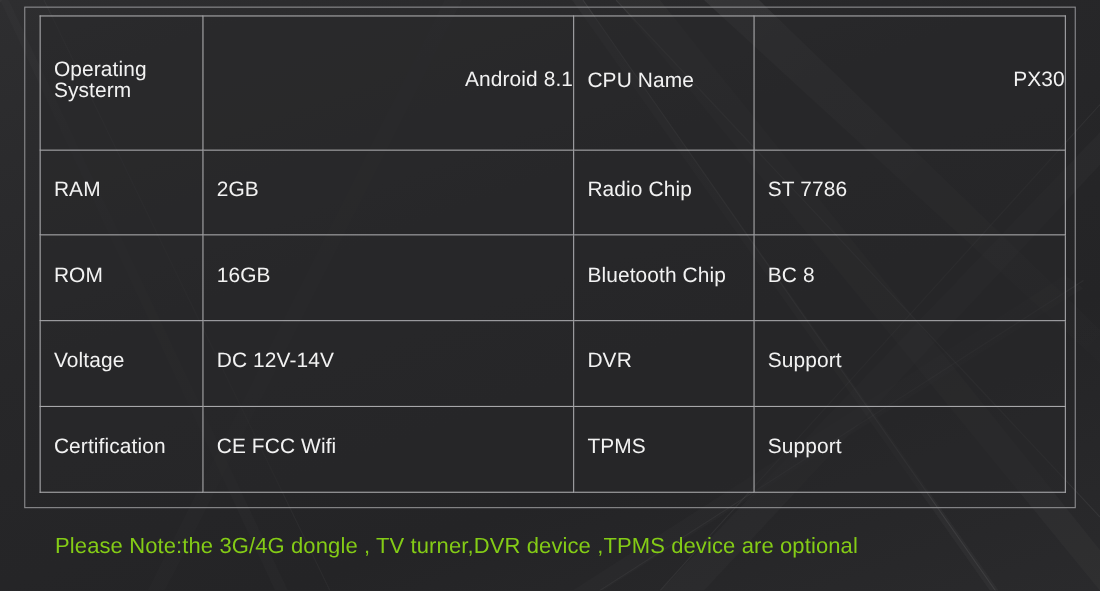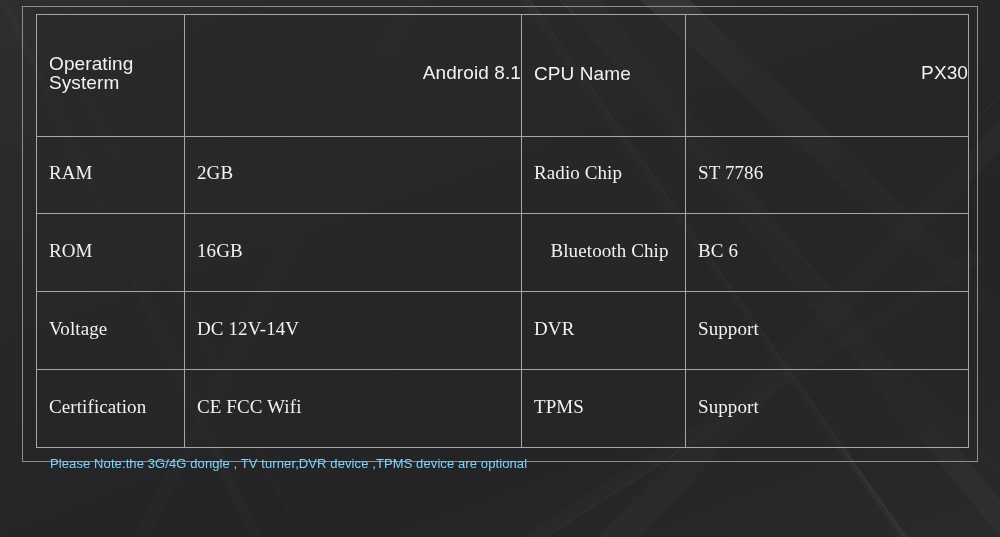--- a/index.html
+++ b/index.html
@@ -65,21 +65,21 @@
     overflow: hidden;
     letter-spacing: 0.1px;
   }
 
   
   col.c1 { width: 148px; }
   col.c2 { width: 337px; }
   col.c3 { width: 164px; }
   col.c4 { width: 283px; }
 
-  tr.spec-row { height: 50.6px; font-family: Liberation Serif, serif; }
+  tr.spec-row { height: 50.6px; }
 
   
   tr.header-row { height: 79px; }
   tr.header-row td {
     background: #070707;
     font-size: 22px;
   }
   tr.header-row td.hdr-label {
     font-weight: 700;
     white-space: normal;
@@ -89,29 +89,29 @@
   tr.header-row td.hdr-value {
     font-weight: 400;
     font-size: 22px;
     text-align: right;
   }
 
   td.label-cell { font-size: 18px; }
   td.value-cell { font-size: 19px; }
 
   
-  td.tight { padding-left: 10px; letter-spacing: -0.3px; text-align: center; }
+  td.tight { padding-left: 10px; letter-spacing: -0.3px; }
 
   
   #footer-note {
     position: absolute;
     left: 50px;
-    top: 456px;
-    color: #7dd3fc;
-    font-size: 13px;
+    top: 486px;
+    color: #84cc16;
+    font-size: 20px;
     letter-spacing: 0.1px;
     white-space: nowrap;
   }
 </style>
 </head>
 <body>
 
 <div id="backdrop"></div>
 
 <svg id="streaks" viewBox="0 0 1000 537" preserveAspectRatio="none" aria-hidden="true">
@@ -159,21 +159,21 @@
       <td class="label-cell">RAM</td>
       <td class="value-cell">2GB</td>
       <td class="label-cell">Radio Chip</td>
       <td class="value-cell">ST 7786</td>
     </tr>
 
     <tr class="spec-row">
       <td class="label-cell">ROM</td>
       <td class="value-cell">16GB</td>
       <td class="label-cell tight">Bluetooth Chip</td>
-      <td class="value-cell">BC 6</td>
+      <td class="value-cell">BC 8</td>
     </tr>
 
 
 
 
     <tr class="spec-row">
       <td class="label-cell">Voltage</td>
       <td class="value-cell">DC 12V-14V</td>
       <td class="label-cell">DVR</td>
       <td class="value-cell">Support</td>

